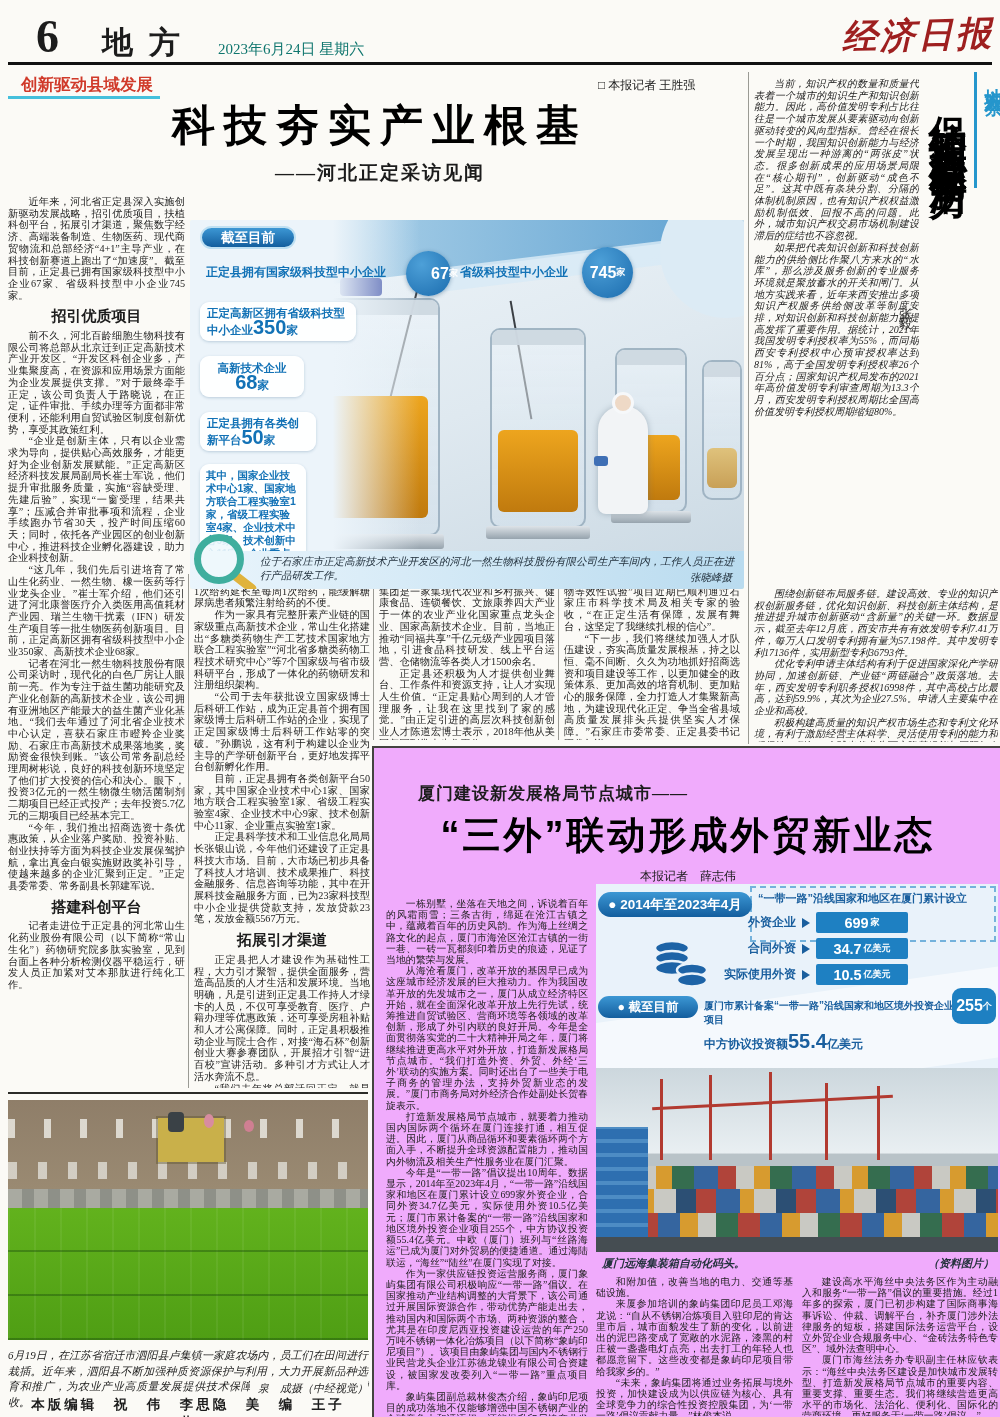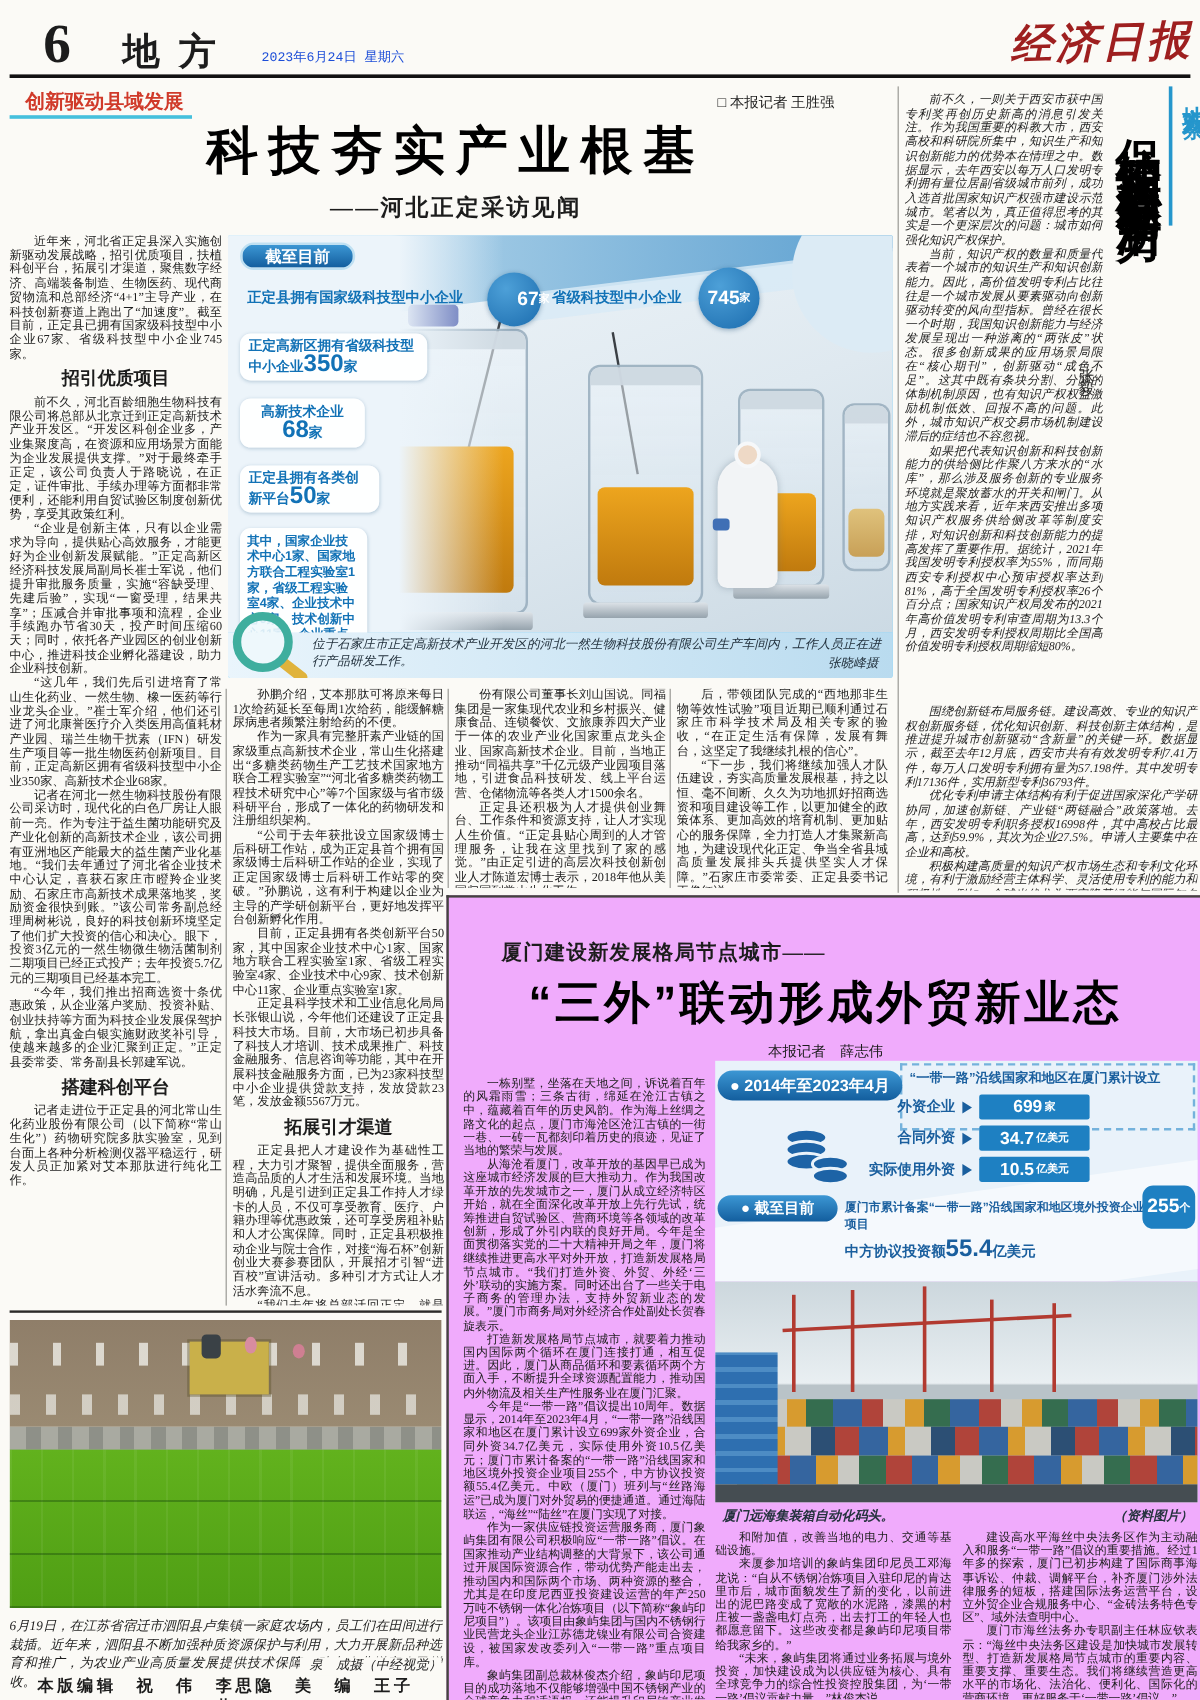--- a/index.html
+++ b/index.html
@@ -12,37 +12,37 @@
   *{margin:0;padding:0;box-sizing:border-box;}
   html,body{background:#e8e8e4;}
   #page{position:relative;width:1000px;height:1417px;margin:0 auto;background:#fbfaf6;overflow:hidden;font-family:var(--serif);color:var(--ink);}
   .abs{position:absolute;}
   .vline{position:absolute;width:1px;background:#9a9a94;}
   .hline{position:absolute;height:2px;background:#2b2b28;}
 
   
   .pageno{font-family:var(--serif);font-weight:bold;font-size:46px;}
   .section{font-family:var(--sans);font-weight:bold;font-size:31px;letter-spacing:16px;}
-  .dateline{font-family:Liberation Mono, monospace;font-size:11px;color:#1d4ed8;}
+  .dateline{font-family:Liberation Serif, serif;font-size:15px;color:#0f766e;}
   .masthead{font-family:var(--serif);font-style:italic;font-weight:bold;font-size:35px;color:#9e1f1f;letter-spacing:3px;transform:rotate(-1.5deg);}
 
   
   .tag{font-family:var(--sans);font-weight:bold;font-size:16.5px;color:#d03a2a;}
   .tagline{position:absolute;height:3px;background:#45c0dc;}
   .lead-byline{font-size:12px;}
   .lead-title{font-family:var(--sans);font-weight:900;font-size:43px;letter-spacing:9px;text-align:center;color:#000;}
   .lead-sub{font-family:var(--serif);font-weight:bold;font-size:19px;text-align:center;letter-spacing:2px;}
 
   .news-col{font-size:10.2px;line-height:11.7px;text-align:justify;overflow:hidden;}
   .news-col .para{text-indent:2em;}
   .news-col .subhead{font-family:var(--sans);font-weight:bold;font-size:15px;text-align:center;text-indent:0;margin:9px 0 8px 0;}
   .kai{font-style:italic;font-size:10px;line-height:11.7px;}
 
   
-  .info1{background:#7dd3fc;overflow:hidden;border-radius:2px;}
+  .info1{background:#fef9c3;overflow:hidden;border-radius:2px;margin-top:24px;}
   .labmock{position:absolute;left:0;top:0;width:554px;height:331px;overflow:hidden;background:linear-gradient(160deg,#f0f6fa 0%,#dfe9f0 55%,#ccdae4 100%);}
   .band{position:absolute;transform:skewY(-7deg);}
   .vessel{position:absolute;border:2px solid rgba(150,172,188,.85);border-radius:10px;background:linear-gradient(rgba(238,245,250,.55),rgba(210,224,235,.5));}
   .vessel:before{content:"";position:absolute;left:0;right:0;top:0;height:15px;background:rgba(206,216,224,.95);border-radius:8px 8px 0 0;}
   .liquid{position:absolute;left:7%;right:7%;bottom:7%;background:linear-gradient(#eda51e,#c07a0e);border-radius:6px;}
   .vbase{position:absolute;background:linear-gradient(#dde3e8,#96a3ad);border-radius:3px;}
   .wire{position:absolute;background:#3a3f44;}
   .infobox{position:absolute;background:rgba(255,255,255,.93);border-radius:9px;color:var(--blue);font-family:var(--sans);font-weight:bold;box-shadow:0 1px 3px rgba(40,90,130,.25);}
   .bignum{font-size:20px;}
   .statlabel{position:absolute;font-family:var(--sans);font-weight:bold;font-size:12px;color:var(--blue);}
@@ -196,21 +196,20 @@
     </div>
     <div class="maghandle" style="left:40px;top:358px;"></div>
     <div class="mag" style="left:4px;top:314px;"></div>
   </div>
 
   <div class="abs" style="left:752px;top:70px;width:248px;height:676px;">
     <div class="abs obs-label" style="left:222px;top:2px;height:116px;">地方观察</div>
     <div class="abs obs-title" style="left:170px;top:16px;height:560px;">保护知识产权激发创新活力</div>
     <div class="abs obs-author" style="left:144px;top:226px;height:70px;">张毅</div>
     <div class="abs news-col kai" style="left:2px;top:8px;width:165px;height:506px;">
-        <div class="para">前不久，一则关于西安市获中国专利奖再创历史新高的消息引发关注。作为我国重要的科教大市，西安高校和科研院所集中，知识生产和知识创新能力的优势本在情理之中。数据显示，去年西安以每万人口发明专利拥有量位居副省级城市前列，成功入选首批国家知识产权强市建设示范城市。笔者以为，真正值得思考的其实是一个更深层次的问题：城市如何强化知识产权保护。</div>
         <div class="para">当前，知识产权的数量和质量代表着一个城市的知识生产和知识创新能力。因此，高价值发明专利占比往往是一个城市发展从要素驱动向创新驱动转变的风向型指标。曾经在很长一个时期，我国知识创新能力与经济发展呈现出一种游离的“两张皮”状态。很多创新成果的应用场景局限在“核心期刊”，创新驱动“成色不足”。这其中既有条块分割、分隔的体制机制原因，也有知识产权权益激励机制低效、回报不高的问题。此外，城市知识产权交易市场机制建设滞后的症结也不容忽视。</div>
         <div class="para">如果把代表知识创新和科技创新能力的供给侧比作聚八方来水的“水库”，那么涉及服务创新的专业服务环境就是聚放蓄水的开关和闸门。从地方实践来看，近年来西安推出多项知识产权服务供给侧改革等制度安排，对知识创新和科技创新能力的提高发挥了重要作用。据统计，2021年我国发明专利授权率为55%，而同期西安专利授权中心预审授权率达到81%，高于全国发明专利授权率26个百分点；国家知识产权局发布的2021年高价值发明专利审查周期为13.3个月，西安发明专利授权周期比全国高价值发明专利授权周期缩短80%。</div>
       </div>
     <div class="abs news-col kai" style="left:2px;top:518px;width:244px;height:154px;">
         <div class="para">围绕创新链布局服务链。建设高效、专业的知识产权创新服务链，优化知识创新、科技创新主体结构，是推进提升城市创新驱动“含新量”的关键一环。数据显示，截至去年12月底，西安市共有有效发明专利7.41万件，每万人口发明专利拥有量为57.198件。其中发明专利17136件，实用新型专利36793件。</div>
         <div class="para">优化专利申请主体结构有利于促进国家深化产学研协同，加速创新链、产业链“两链融合”政策落地。去年，西安发明专利职务授权16998件，其中高校占比最高，达到59.9%，其次为企业27.5%。申请人主要集中在企业和高校。</div>
         <div class="para">积极构建高质量的知识产权市场生态和专利文化环境，有利于激励经营主体科学、灵活使用专利的能力和积极性。例如，全球光伏龙头西安隆基绿能与国际知名企业韩华集团前不久达成专利交叉许可，从而结束了双方长达数年的专利诉讼。可见，实现专利交叉许可，也是经营主体技术积累和专利实力的体现，代表着国内经营主体综合利用知识产权水平的提升。</div>
       </div>
   </div>
 

